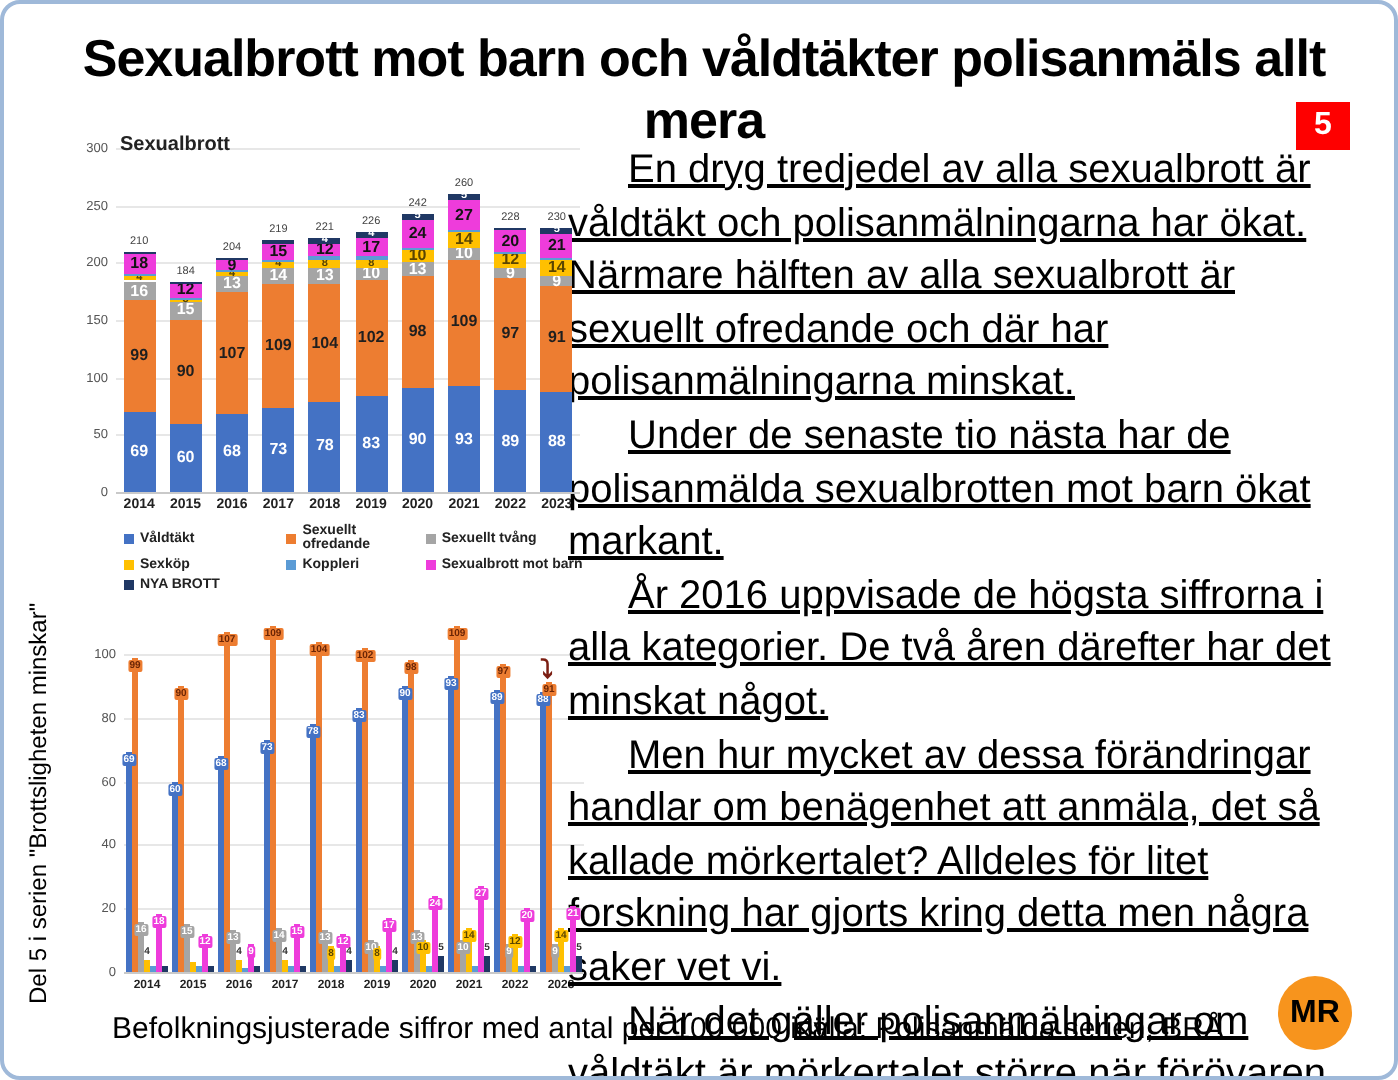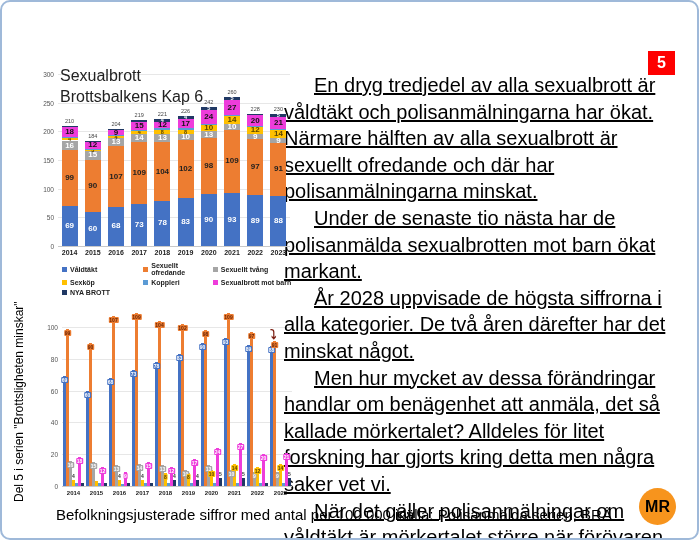--- a/index.html
+++ b/index.html
@@ -7,21 +7,21 @@
         border:2px solid #9FB9D9;border-radius:10px;font-family:"Liberation Sans",sans-serif;overflow:hidden;}
   .title{position:absolute;left:26px;top:12px;width:648px;text-align:center;
          font-size:26px;font-weight:700;color:#000;letter-spacing:-0.5px;}
   .badge{position:absolute;left:646px;top:49px;width:27px;height:24px;background:#FE0000;
          color:#fff;font-weight:700;font-size:16px;display:flex;align-items:center;justify-content:center;}
   .vlabel{position:absolute;left:10px;top:290px;height:210px;writing-mode:vertical-rl;
           transform:rotate(180deg);font-size:12px;color:#000;display:flex;align-items:center;white-space:nowrap;}
   .chart{position:absolute;}
   #chart1{left:36px;top:62px;width:256px;height:200px;}
   #chart2{left:40px;top:298px;width:252px;height:210px;}
-  .c1title{position:absolute;left:22px;top:2px;font-size:16px;color:#222;line-height:1.3;z-index:3;}
+  .c1title{position:absolute;left:22px;top:2px;font-size:10px;color:#222;line-height:1.3;z-index:3;font-weight:bold;}
   .grid{position:absolute;height:1px;background:#E7E7E7;z-index:0;}
   .baseline{position:absolute;height:1px;background:#C9C9C9;z-index:1;}
   .ytick{position:absolute;font-size:6.5px;color:#555;text-align:right;}
   .xtick{position:absolute;font-size:7px;font-weight:700;color:#222;text-align:center;}
   .xtick2{position:absolute;font-size:6px;font-weight:700;color:#222;text-align:center;}
   .seg{position:absolute;text-align:center;font-weight:700;z-index:2;overflow:visible;}
   .total{position:absolute;font-size:5.5px;color:#444;text-align:center;z-index:2;}
   .gbar{position:absolute;z-index:2;}
   .blabel{position:absolute;font-size:5px;font-weight:700;white-space:nowrap;z-index:4;
           transform:translateX(-50%);padding:0 1px;border-radius:1px;line-height:6px;}
@@ -34,27 +34,27 @@
   .footer-note{position:absolute;left:54px;top:504px;font-size:15px;color:#000;}
   .footer-source{position:absolute;left:394px;top:504px;font-size:15px;color:#000;}
   .mr{position:absolute;left:637px;top:486px;width:37px;height:37px;border-radius:50%;background:#F7941D;
       color:#000;font-weight:700;font-size:16px;display:flex;align-items:center;justify-content:center;}
   .arrow{position:absolute;font-size:13px;font-weight:700;z-index:5;line-height:10px;}
 </style>
 </head>
 <body>
 
 <div class="page">
+  <div class="title">Sexualbrott mot barn och våldtäkter polisanmäls allt mera</div>
   <div class="badge">5</div>
   <div class="vlabel">Del 5 i serien "Brottsligheten minskar"</div>
 
   <div id="chart1" class="chart">
     <div class="c1title">
       <div>Sexualbrott</div>
-      <div>Brottsbalkens Kap 6</div>
     </div>
   <div class="ytick" style="left: 0px; top: 179px; width: 16px;">0</div>
       <div class="grid" style="left: 20px; top: 153.333px; width: 232px;"></div>
       <div class="ytick" style="left: 0px; top: 150.333px; width: 16px;">50</div>
       <div class="grid" style="left: 20px; top: 124.667px; width: 232px;"></div>
       <div class="ytick" style="left: 0px; top: 121.667px; width: 16px;">100</div>
       <div class="grid" style="left: 20px; top: 96px; width: 232px;"></div>
       <div class="ytick" style="left: 0px; top: 93px; width: 16px;">150</div>
       <div class="grid" style="left: 20px; top: 67.3333px; width: 232px;"></div>
       <div class="ytick" style="left: 0px; top: 64.3333px; width: 16px;">200</div>
@@ -338,21 +338,21 @@
       <div class="blabel" style="left: 244.5px; top: 153.625px; background: rgb(238, 60, 219); color: rgb(255, 255, 255);">21</div>
       <div class="gbar" style="left: 246px; width: 3px; height: 7.94643px; top: 178.054px; background: rgb(32, 56, 100);"></div>
       <div class="blabel" style="left: 247.5px; top: 171.054px; background: transparent; color: rgb(51, 51, 51);">5</div>
       <div class="xtick2" style="left: 226px; top: 190px; width: 25px;">2023</div>
       <div class="arrow" style="left: 228px; top: 30.375px; color: rgb(123, 30, 18);">⤵</div>
     </div>
 
   <div class="bodytext">
       <p>En dryg tredjedel av alla sexualbrott är våldtäkt och polisanmälningarna har ökat. Närmare hälften av alla sexualbrott är sexuellt ofredande och där har polisanmälningarna minskat.</p>
       <p>Under de senaste tio nästa har de polisanmälda sexualbrotten mot barn ökat markant.</p>
-      <p>År 2028 uppvisade de högsta siffrorna i alla kategorier. De två åren därefter har det minskat något.</p>
+      <p>År 2016 uppvisade de högsta siffrorna i alla kategorier. De två åren därefter har det minskat något.</p>
       <p>Men hur mycket av dessa förändringar handlar om benägenhet att anmäla, det så kallade mörkertalet? Alldeles för litet forskning har gjorts kring detta men några saker vet vi.</p>
       <p>När det gäller polisanmälningar om våldtäkt är mörkertalet större när förövaren är en bekant som våldtar inomhus. Den förutfattade meningen om den typiska våldtäkten - en obekant som våldtar utomhus - har knappt något mörkertal.</p>
     </div>
 
   <div class="footer-note">Befolkningsjusterade siffror med antal per 100 000 inv</div>
   <div class="footer-source">Källa: Polisanmälda serien, BRÅ</div>
   <div class="mr">MR</div>
 </div>
 
 </body></html>

